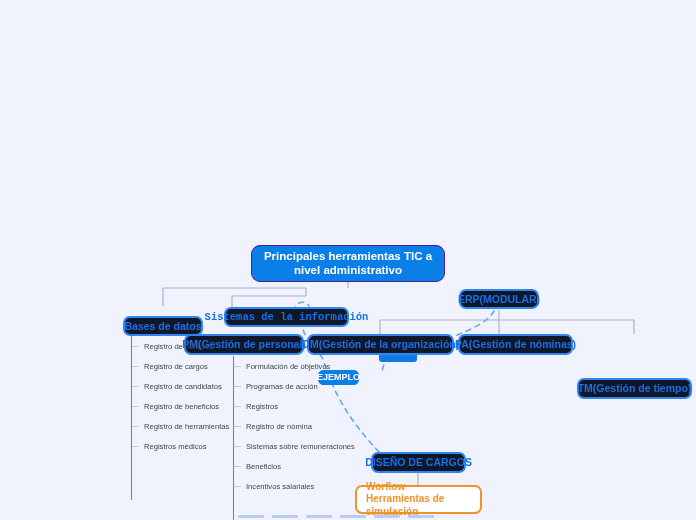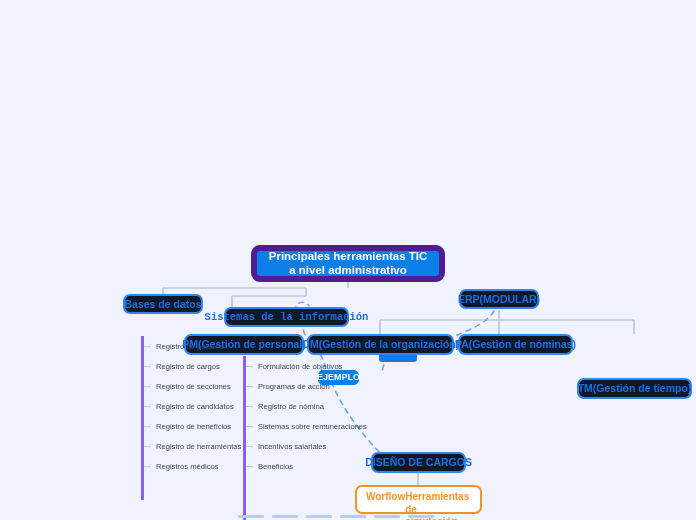--- a/index.html
+++ b/index.html
@@ -37,21 +37,21 @@
     white-space: nowrap;
     display: flex;
     align-items: center;
     justify-content: center;
     line-height: 1.15;
   }
 
   .node.root {
     background: #0b7fe8;
     color: #ffffff;
-    border: 6px solid #4c1d95;
+    border: 1px solid #4c1d95;
     font-weight: bold;
     font-size: 11.5px;
     border-radius: 9px;
     white-space: normal;
     padding: 8px 8px;
   }
 
   .node.branch {
     background: #0f172a;
     border: 2px solid #2f86f0;
@@ -86,23 +86,22 @@
 
   .node.blue-blank {
     background: #1279e5;
     border: none;
     border-radius: 3px;
   }
 
   
   .leaf-col {
     position: absolute;
-    border-left: 3px solid #8b5cf6;
+    border-left: 1px solid #8b5cf6;
     box-sizing: border-box;
-    margin-left: 10px;
   }
   .leaf {
     position: relative;
     height: 20px;
     display: flex;
     align-items: center;
     font-size: 7.6px;
     color: #3e4552;
     padding-left: 12px;
     white-space: nowrap;
@@ -164,21 +163,21 @@
       <path d="M494 311 C488 322, 470 330, 455 336"></path>
 
       <path d="M388 356 C385 362, 383 366, 382 372"></path>
     </g>
   </svg>
 
   <div class="node root" style="left:251px; top:245px; width:194px; height:37px;">
     <span>Principales herramientas TIC a nivel administrativo</span>
   </div>
 
-  <div class="node branch" style="left:123px; top:294px; width:80px; height:20px;">
+  <div class="node branch" style="left:123px; top:316px; width:80px; height:20px;">
     <span>Bases de datos</span>
   </div>
 
   <div class="node branch" style="left:224px; top:307px; width:125px; height:20px;font-family:Liberation Mono, monospace;">
     <span>Sistemas de la información</span>
   </div>
 
   <div class="node branch" style="left:459px; top:289px; width:80px; height:20px;">
     <span>ERP(MODULAR)</span>
   </div>
@@ -202,36 +201,33 @@
   </div>
 
   <div class="node solid" style="left:318px; top:370px; width:41px; height:15px;">
     <span>EJEMPLO</span>
   </div>
 
   <div class="node branch" style="left:371px; top:439px; width:95px; height:21px;margin-top:13px;">
     <span>DISEÑO DE CARGOS</span>
   </div>
 
-  <div class="node orange" style="left:355px; top:485px; width:127px; height:29px; flex-direction:row; align-items:flex-start; justify-content:center;">
+  <div class="node orange" style="left:355px; top:485px; width:127px; height:29px; flex-direction:column; align-items:flex-start; justify-content:center;">
     <span>Worflow</span>
     <span>Herramientas de simulación</span>
   </div>
 
   <div class="leaf-col" id="leafcol-bases" style="left:131px; top:336px; height:164px;">
       <div class="leaf">
         <span>Registro de personal</span>
       </div>
       <div class="leaf">
         <span>Registro de cargos</span>
       </div>
       <div class="leaf">
-        <span>Registro de secciones</span>
-      </div>
-      <div class="leaf">
         <span>Registro de candidatos</span>
       </div>
       <div class="leaf">
         <span>Registro de beneficios</span>
       </div>
       <div class="leaf">
         <span>Registro de herramientas</span>
       </div>
       <div class="leaf">
         <span>Registros médicos</span>
@@ -239,31 +235,34 @@
     </div>
 
   <div class="leaf-col" id="leafcol-sistemas" style="left:233px; top:356px; height:164px;">
       <div class="leaf">
         <span>Formulación de objetivos</span>
       </div>
       <div class="leaf">
         <span>Programas de acción</span>
       </div>
       <div class="leaf">
+        <span>Registros</span>
+      </div>
+      <div class="leaf">
         <span>Registro de nómina</span>
       </div>
       <div class="leaf">
         <span>Sistemas sobre remuneraciones</span>
       </div>
       <div class="leaf">
+        <span>Beneficios</span>
+      </div>
+      <div class="leaf">
         <span>Incentivos salariales</span>
       </div>
-      <div class="leaf">
-        <span>Beneficios</span>
-      </div>
     </div>
 
   <div class="cut-row" style="left:238px; top:515px;">
     <span></span>
     <span></span>
     <span></span>
     <span></span>
     <span></span>
     <span></span>
   </div>

